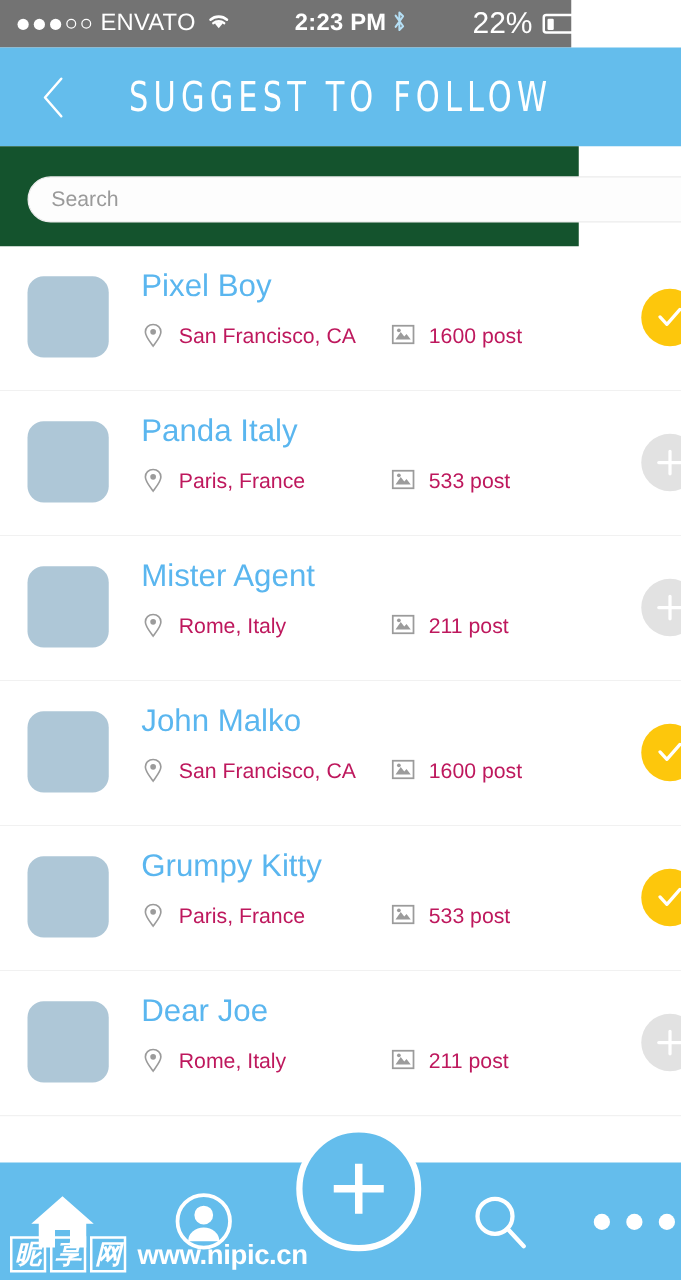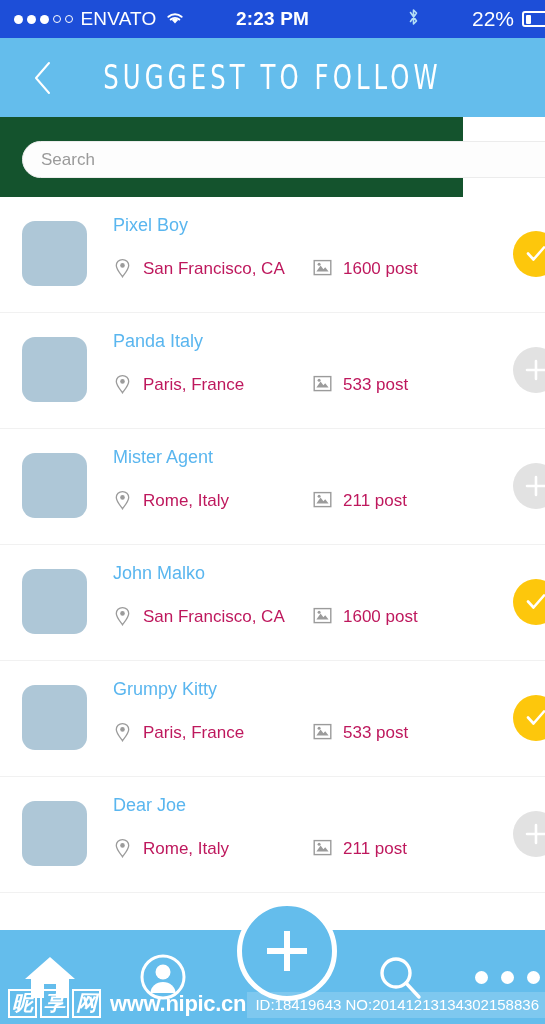--- a/index.html
+++ b/index.html
@@ -16,23 +16,23 @@
     width: 545px;
     height: 1024px;
     overflow: hidden;
     background: #ffffff;
   }
 
   
   .statusbar {
     position: absolute;
     top: 0; left: 0;
-    width: 545px;
+    width: 457px;
     height: 38px;
-    background: #1d4ed8;
+    background: #737373;
     color: #ffffff;
   }
   .sb-left {
     position: absolute;
     left: 14px; top: 0;
     height: 38px;
     display: flex;
     align-items: center;
     gap: 7px;
   }
@@ -69,21 +69,21 @@
   }
   .sb-right {
     position: absolute;
     right: -8px; top: 0;
     height: 38px;
     display: flex;
     align-items: center;
     gap: 8px;
   }
   .bt { width: 13px; height: 20px; }
-  .batt-pct { font-size: 21px; margin-left: 44px; }
+  .batt-pct { font-size: 24px; margin-left: 44px; }
   .battery {
     position: relative;
     width: 31px; height: 16px;
     border: 2px solid #ffffff;
     border-radius: 3px;
     box-sizing: border-box;
   }
   .battery .fill {
     position: absolute;
     left: 1.5px; top: 1.5px; bottom: 1.5px;
@@ -169,21 +169,21 @@
   .avatar {
     position: absolute;
     left: 22px; top: 24px;
     width: 65px; height: 65px;
     border-radius: 13px;
     background: #aec7d7;
   }
   .name {
     position: absolute;
     left: 113px; top: 18px;
-    font-size: 18px;
+    font-size: 25px;
     color: #5ab6ef;
   }
   .meta {
     position: absolute;
     left: 113px; top: 61px;
     display: flex;
     align-items: center;
   }
   .meta .grp {
     display: flex;
@@ -545,16 +545,15 @@
     </div>
 
     <div class="wm">
       <span class="wm-logo" id="wm-logo">
           <span>昵</span>
           <span>享</span>
           <span>网</span>
         </span>
       <span class="wm-url">www.nipic.cn</span>
     </div>
-    <div class="wm-id">ID:18419643 NO:20141213134302158836</div>
   </div>
 
 </div>
 
 </body></html>

